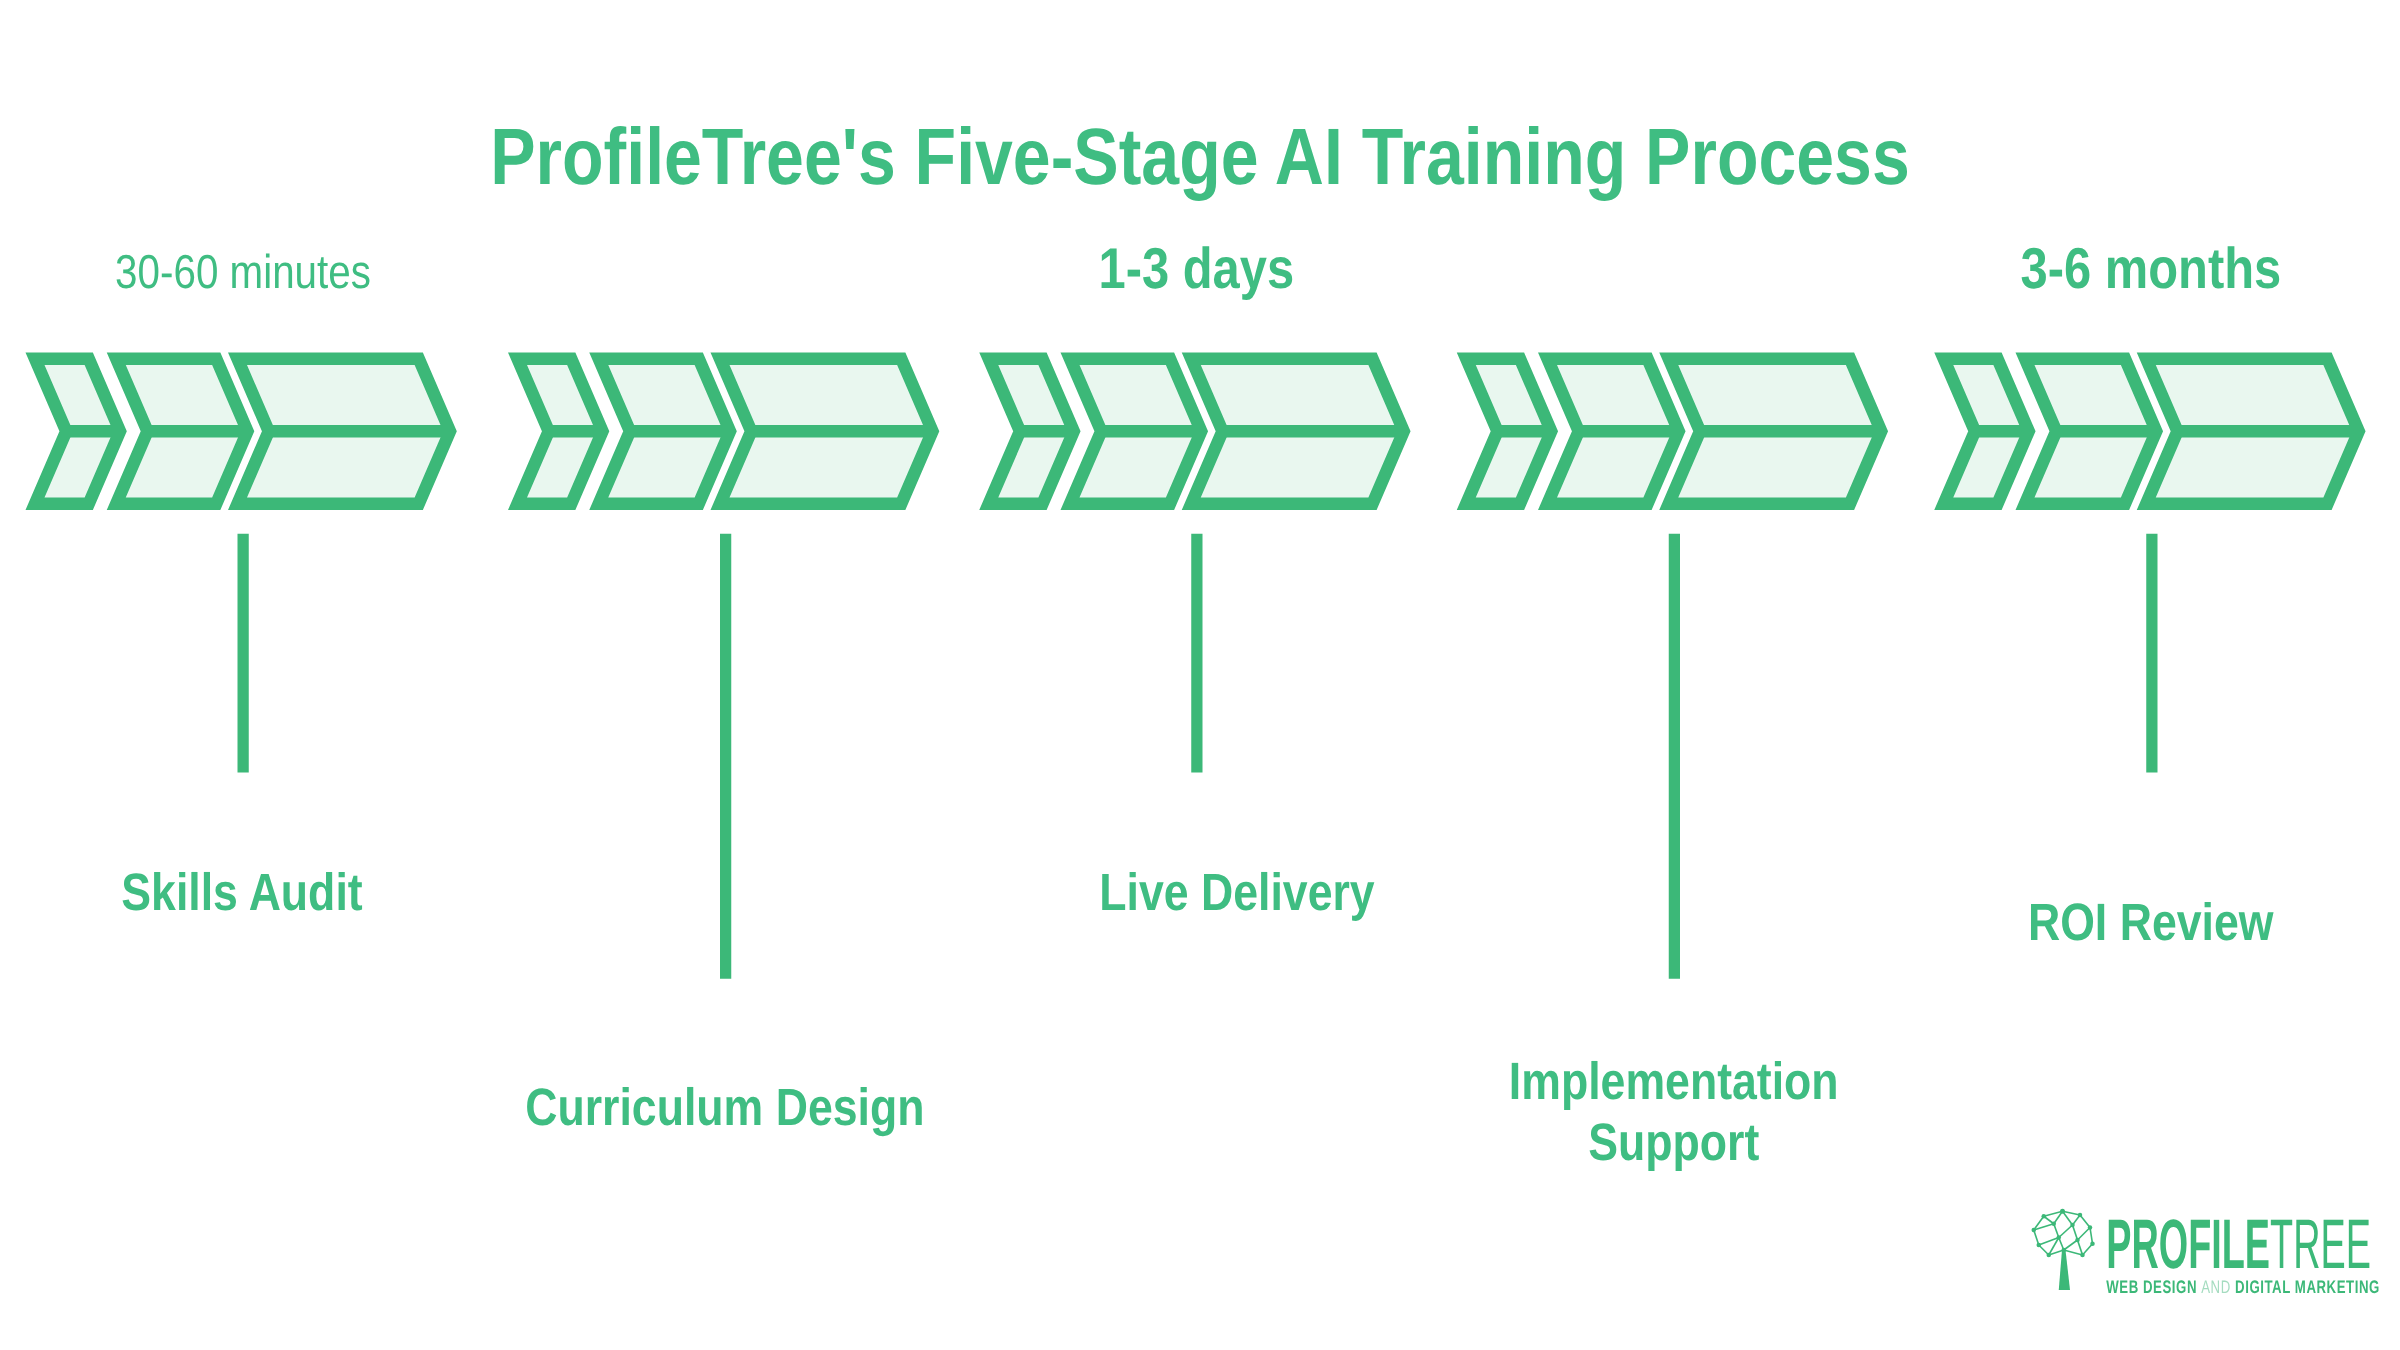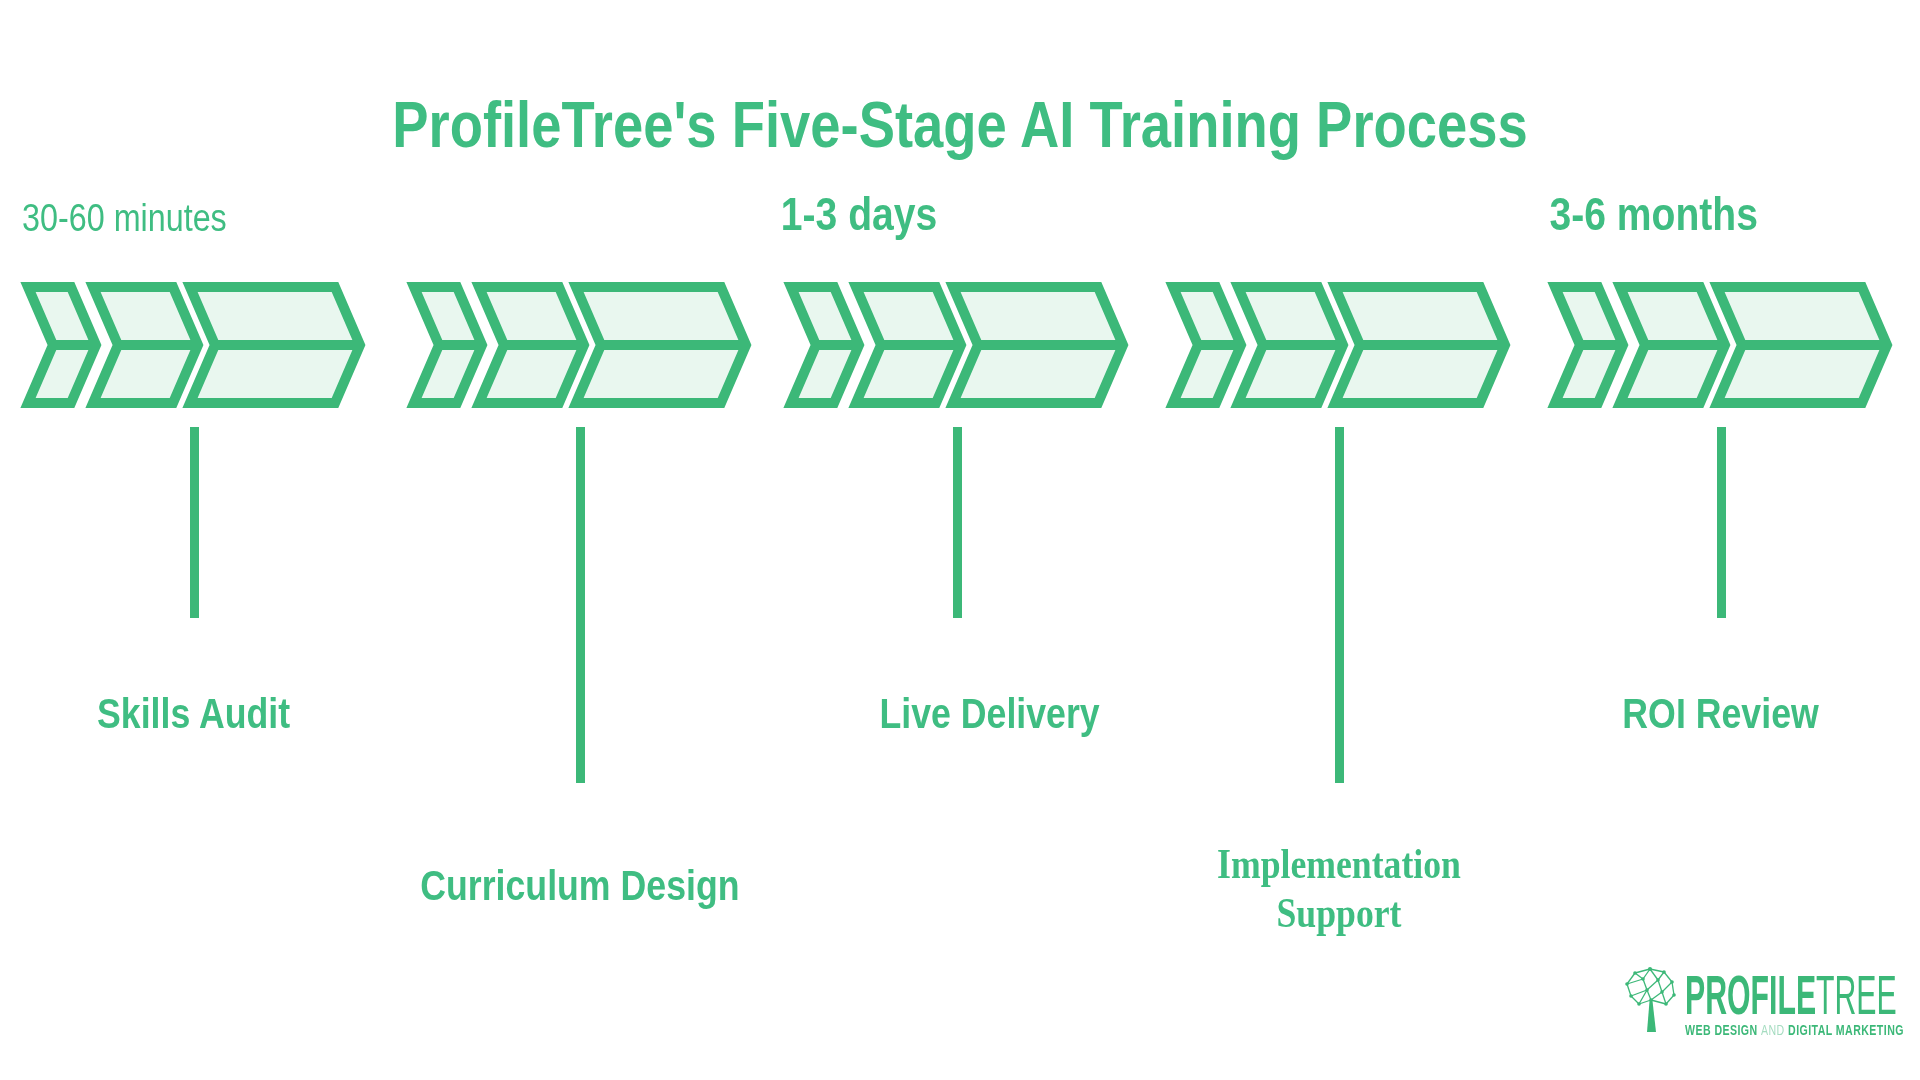--- a/index.html
+++ b/index.html
@@ -12,35 +12,35 @@
   *{box-sizing:border-box;}
   body{margin:0;font-family:"Liberation Sans",sans-serif;background:#ffffff;}
   .canvas{position:relative;width:1920px;height:1080px;background:var(--bg);overflow:hidden;}
 
   
   .cx{display:inline-block;transform:scaleX(0.85);transform-origin:center bottom;}
 
   .title-row{position:absolute;left:0;top:70px;width:1920px;display:flex;justify-content:center;margin-top:23px;}
   .title-row .cx{font-size:64px;font-weight:700;color:var(--text-green);line-height:1;white-space:nowrap;}
 
-  .duration{position:absolute;top:180px;width:380px;height:60px;display:flex;align-items:flex-end;}
+  .duration{position:absolute;top:180px;width:380px;height:60px;display:flex;align-items:flex-end;justify-content:center;}
   .duration .cx{font-size:38px;font-weight:400;color:var(--text-green);line-height:1.1;white-space:nowrap;}
   .duration.em .cx{font-size:46px;font-weight:700;}
 
   .chevrons{position:absolute;top:279px;width:361px;height:132px;}
   .chevrons polygon{fill:var(--fill);stroke:var(--green);stroke-width:10;stroke-linejoin:miter;}
   .chevrons line{stroke:var(--green);stroke-width:10;}
 
   .vline{position:absolute;top:427px;width:9px;background:var(--green);}
   .vline.short{height:191px;}
   .vline.long{height:356px;}
 
   .slabel{position:absolute;width:400px;height:50px;display:flex;justify-content:center;align-items:flex-end;}
   .slabel .cx{font-size:42px;font-weight:700;color:var(--text-green);line-height:1.15;white-space:nowrap;}
-  .slabel.two{align-items:center;height:auto;font-family:Liberation Serif, serif;}
+  .slabel.two{align-items:center;height:auto;}
   .slabel.two .cx{white-space:normal;max-width:340px;text-align:center;line-height:49px;transform-origin:center top;}
 
   
   .logo{position:absolute;left:1622px;top:962px;display:flex;align-items:flex-start;}
   .logo-tree{width:56px;height:68px;margin-top:2px;flex:none;}
   .logo-tree line{stroke:var(--green);stroke-width:1.3;}
   .logo-tree circle{fill:var(--green);}
   .logo-tree path{fill:var(--green);}
   .logo-text{margin-left:7px;padding-top:10px;}
   .brand{height:46px;line-height:46px;white-space:nowrap;}
@@ -122,21 +122,21 @@
   </div>
   <svg class="chevrons" style="left:1547px;" viewBox="-8 -8 361 132">
     <polygon points="0,0 43,0 68,58 43,116 0,116 25,58"></polygon>
     <polygon points="65,0 145,0 170,58 145,116 65,116 90,58"></polygon>
     <polygon points="162,0 307,0 332,58 307,116 162,116 187,58"></polygon>
     <line x1="25" y1="58" x2="68" y2="58"></line>
     <line x1="90" y1="58" x2="170" y2="58"></line>
     <line x1="187" y1="58" x2="332" y2="58"></line>
   </svg>
   <div class="vline short" style="left:1717px;"></div>
-  <div class="slabel" style="left:1521px;top:688px;justify-content:center;">
+  <div class="slabel" style="left:1521px;top:712px;justify-content:center;">
     <span class="cx">ROI Review</span>
   </div>
 
   <div class="logo">
     <svg class="logo-tree" viewBox="0 0 56 68">
       <line x1="28" y1="5" x2="13" y2="9"></line>
       <line x1="28" y1="5" x2="42" y2="8"></line>
       <line x1="28" y1="5" x2="21" y2="15"></line>
       <line x1="28" y1="5" x2="36" y2="16"></line>
       <line x1="13" y1="9" x2="5" y2="20"></line>

